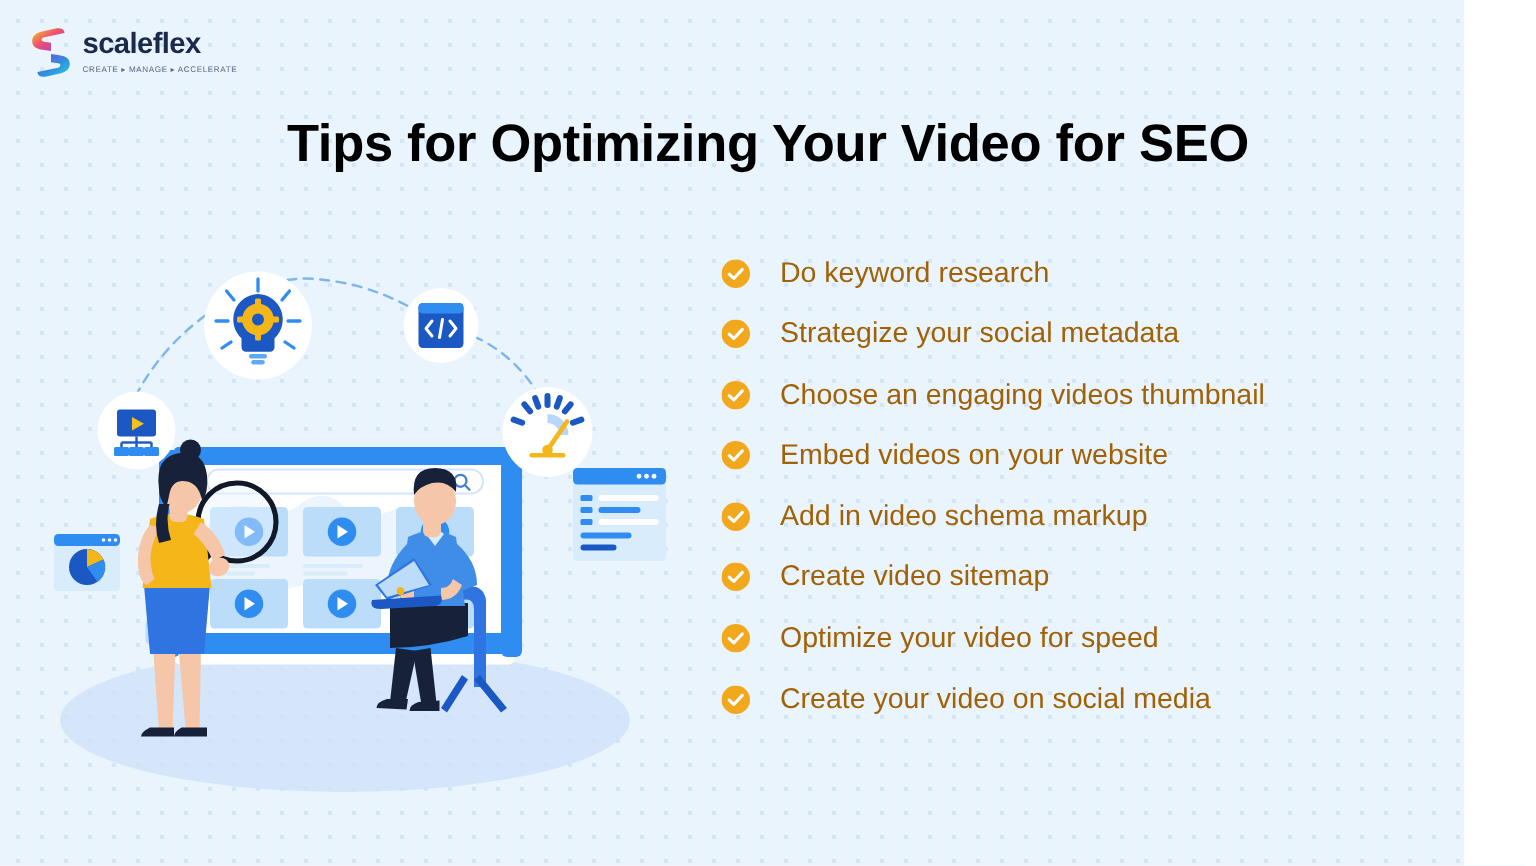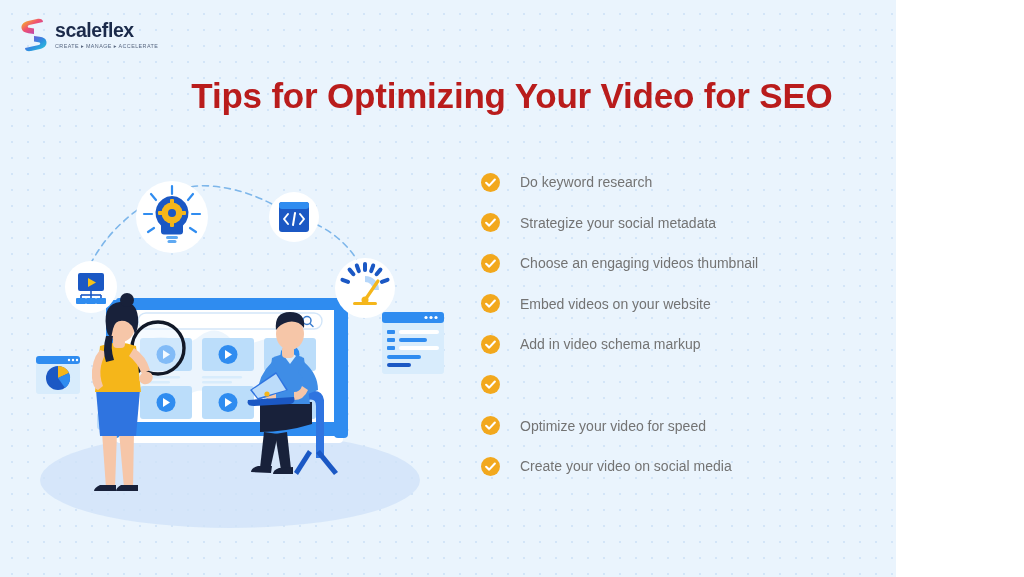--- a/index.html
+++ b/index.html
@@ -6,21 +6,21 @@
 
   html, body {
     width: 1024px;
     height: 577px;
     overflow: hidden;
     font-family: "Liberation Sans", sans-serif;
   }
 
   #stage {
     position: relative;
-    width: 896px;
+    width: 976px;
     height: 577px;
     background: #eaf4fd;
     overflow: hidden;
   }
 
   
   #dot-pattern {
     position: absolute;
     inset: 0;
     background-image: radial-gradient(circle, #cfe2f7 1.4px, transparent 1.5px);
@@ -58,39 +58,39 @@
 
   
   #page-title {
     position: absolute;
     top: 76px;
     left: 0;
     width: 1024px;
     text-align: center;
     font-size: 35px;
     font-weight: bold;
-    color: #b91c1c;
+    color: #000000;
     letter-spacing: -.2px;
   }
 
   
   #tips-list {
     position: absolute;
     left: 481px;
     top: 166px;
     width: 520px;
     display: flex;
     flex-direction: column;
     gap: 8.6px;
   }
   .tip-row { display: flex; align-items: center; gap: 20px; height: 32px; }
   .check-badge { width: 19px; height: 19px; flex: none; }
   .tip-text {
-    font-size: 14px;
-    color: #737373;
+    font-size: 19px;
+    color: #a16207;
     line-height: 1;
     white-space: nowrap;
   }
 
   
   #illustration {
     position: absolute;
     left: 20px;
     top: 150px;
     width: 450px;
@@ -392,20 +392,21 @@
             <circle cx="10" cy="10" r="10" fill="#f2a81d"></circle>
             <path d="M5.4 10.3 L8.6 13.3 L14.6 6.9" fill="none" stroke="#ffffff" stroke-width="2.2" stroke-linecap="round" stroke-linejoin="round"></path>
           </svg></span>
         <span class="tip-text">Add in video schema markup</span>
       </li>
       <li class="tip-row">
         <span class="check-badge"><svg viewBox="0 0 20 20">
             <circle cx="10" cy="10" r="10" fill="#f2a81d"></circle>
             <path d="M5.4 10.3 L8.6 13.3 L14.6 6.9" fill="none" stroke="#ffffff" stroke-width="2.2" stroke-linecap="round" stroke-linejoin="round"></path>
           </svg></span>
+        <span class="tip-text">Create video sitemap</span>
       </li>
       <li class="tip-row">
         <span class="check-badge"><svg viewBox="0 0 20 20">
             <circle cx="10" cy="10" r="10" fill="#f2a81d"></circle>
             <path d="M5.4 10.3 L8.6 13.3 L14.6 6.9" fill="none" stroke="#ffffff" stroke-width="2.2" stroke-linecap="round" stroke-linejoin="round"></path>
           </svg></span>
         <span class="tip-text">Optimize your video for speed</span>
       </li>
       <li class="tip-row">
         <span class="check-badge"><svg viewBox="0 0 20 20">

